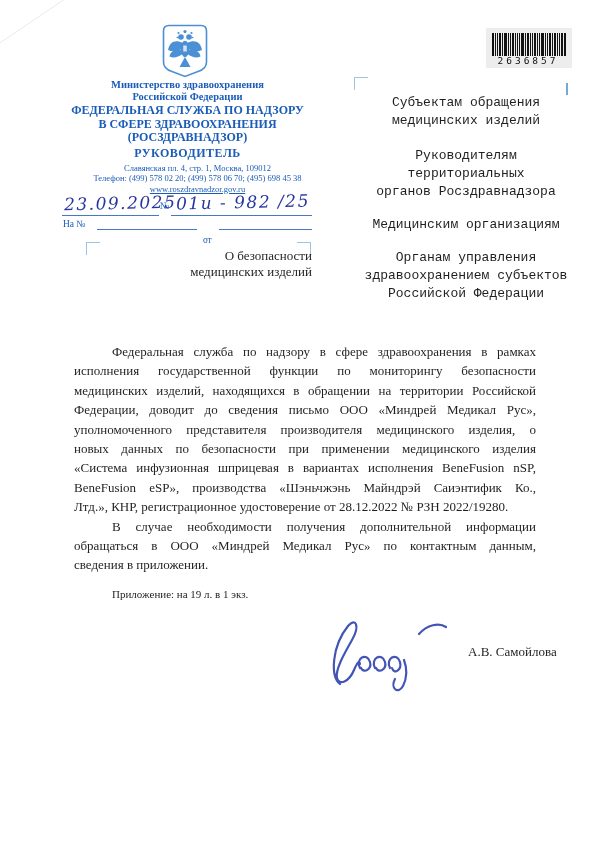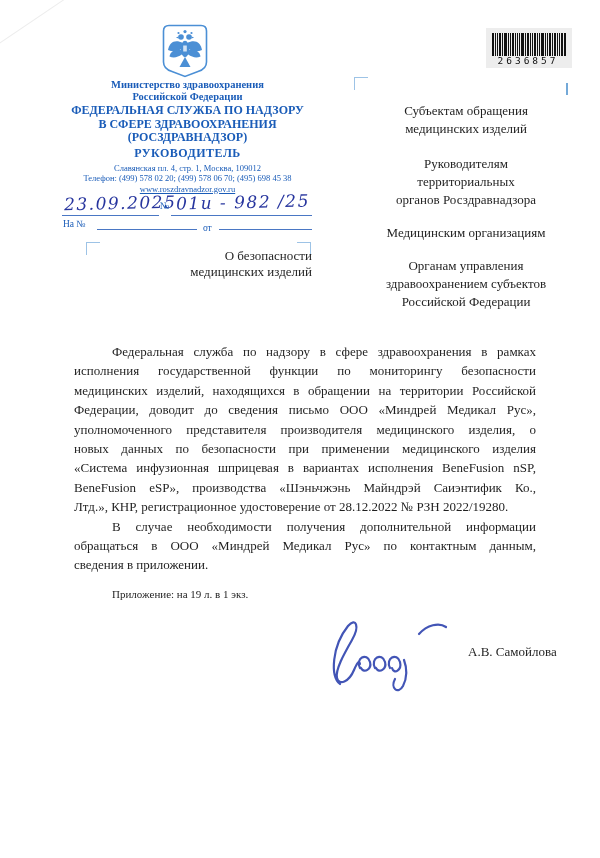--- a/index.html
+++ b/index.html
@@ -9,53 +9,53 @@
   }
   .abs{position:absolute;}
   
   .fold{left:-14px;top:18px;width:100px;height:0;border-top:1px solid #ededed;transform:rotate(-34deg);}
   
   .blue{color:#1a5cb8;}
   .emblem{left:162px;top:24px;width:46px;height:54px;}
   .lh-ministry{left:30px;top:79px;width:315px;text-align:center;font-size:10.5px;font-weight:bold;line-height:12px;}
   .lh-agency{left:30px;top:104px;width:315px;text-align:center;font-size:12px;font-weight:bold;line-height:13.5px;}
   .lh-role{left:30px;top:146px;width:315px;text-align:center;font-size:12px;font-weight:bold;letter-spacing:.5px;}
-  .lh-contact{left:30px;top:163px;width:315px;text-align:center;font-size:8.5px;line-height:10.3px;}
+  .lh-contact{left:40px;top:163px;width:315px;text-align:center;font-size:8.5px;line-height:10.3px;}
   .lh-contact .site{text-decoration:underline;}
   
   .ink{color:#27359e;}
   .hand{font-family:"DejaVu Serif", serif;font-style:italic;font-size:17px;letter-spacing:1.5px;transform:rotate(-1.2deg);white-space:nowrap;}
   .hand-date{left:64px;top:193px;}
   .hand-number{left:176px;top:192px;}
   .no-sign{left:160px;top:200px;font-size:10px;}
   .uline{height:0;border-bottom:1px solid #4a77c4;}
   .ul-date{left:62px;top:215px;width:97px;}
   .ul-num{left:171px;top:215px;width:141px;}
   .na-label{left:63px;top:219px;font-size:9.5px;}
-  .ot-label{left:203px;top:223px;font-size:9.5px;}
+  .ot-label{left:203px;top:235px;font-size:9.5px;}
   .ul-na{left:97px;top:229px;width:100px;}
   .ul-ot{left:219px;top:229px;width:93px;}
   
   .br{width:13px;height:12px;}
   .br-tl{border-left:1.3px solid #9dc3e6;border-top:1.3px solid #9dc3e6;}
   .br-tr{border-right:1.3px solid #9dc3e6;border-top:1.3px solid #9dc3e6;}
   .subj-br-l{left:86px;top:242px;}
   .subj-br-r{left:297px;top:242px;}
   .addr-br{left:354px;top:77px;}
   .addr-tick{left:566px;top:83px;width:2px;height:12px;background:#74a9d8;}
   
   .subject{left:62px;top:248px;width:250px;text-align:right;font-size:13px;line-height:16px;}
   
   .barcode{left:486px;top:28px;width:86px;height:40px;background:#ededed;}
   .barcode svg{position:absolute;left:6px;top:5px;}
   .barcode .num{position:absolute;left:0;top:27px;width:84px;text-align:center;
     font-family:"DejaVu Sans Mono", monospace;font-size:9.5px;letter-spacing:3px;color:#111;}
   
   .addressees{left:352px;top:94px;width:228px;text-align:center;font-size:13px;line-height:18px;}
-  .addr-group{margin:8px;}
+  .addr-group{margin:0;font-family:Liberation Mono, monospace;}
   .addr-group + .addr-group{margin-top:15px;}
   .addr-group.g2{margin-top:17px;}
   
   .body-text{left:74px;top:342px;width:462px;font-size:13px;line-height:19.4px;}
   .bline{text-align:justify;text-align-last:justify;}
   .bline.last{text-align-last:left;}
   .bline.indent{text-indent:38px;}
   .attachment{left:74px;top:588px;width:462px;font-size:11px;text-indent:38px;}
   
   .sig{left:322px;top:610px;width:135px;height:88px;}

